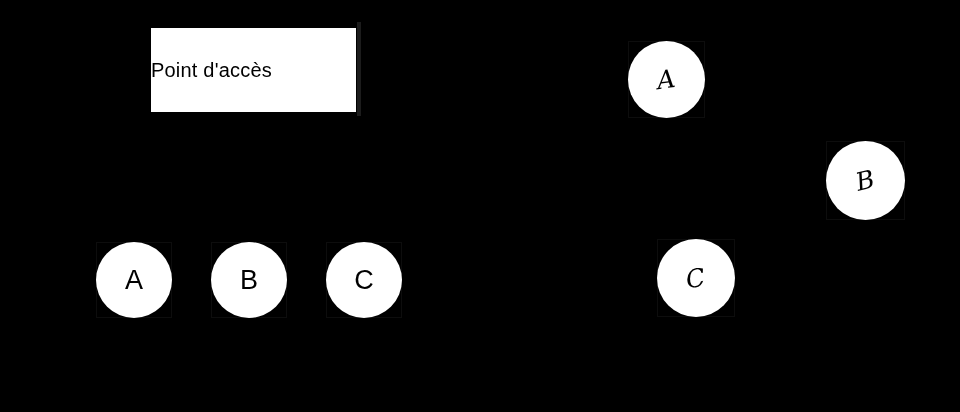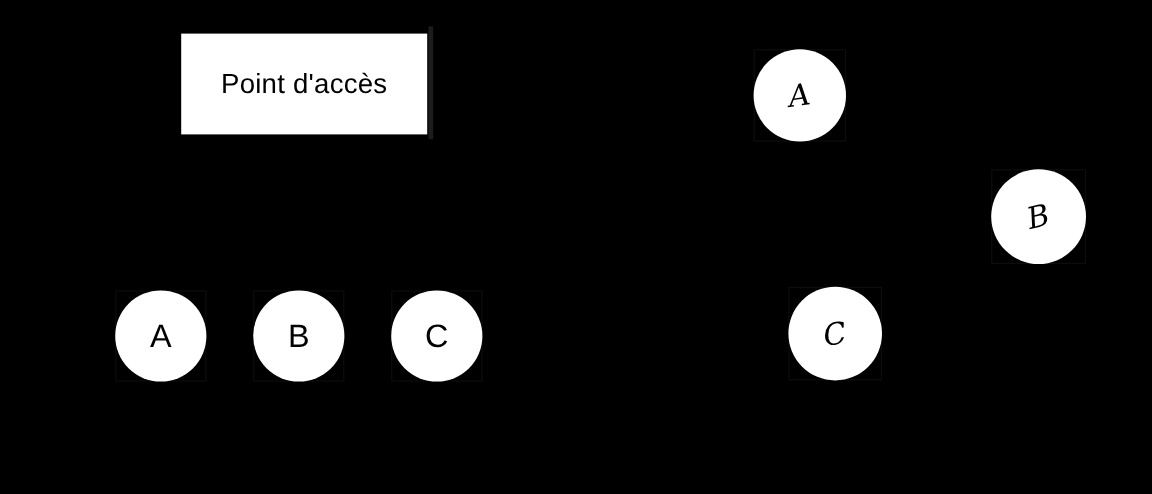--- a/index.html
+++ b/index.html
@@ -27,24 +27,23 @@
     height: 84px;
     background: #ffffff;
     box-sizing: border-box;
   }
   .ap-box-label {
     position: absolute;
     left: 0;
     right: 0;
     top: 50%;
     transform: translateY(-50%);
-    text-align: center;
     color: #000000;
     font-family: "Liberation Sans", sans-serif;
-    font-size: 23px;
+    font-size: 20px;
     line-height: 1.1;
     letter-spacing: 0.2px;
     white-space: nowrap;
   }
   .ap-box-edge {
     position: absolute;
     left: 357px;
     top: 22px;
     width: 4px;
     height: 94px;

